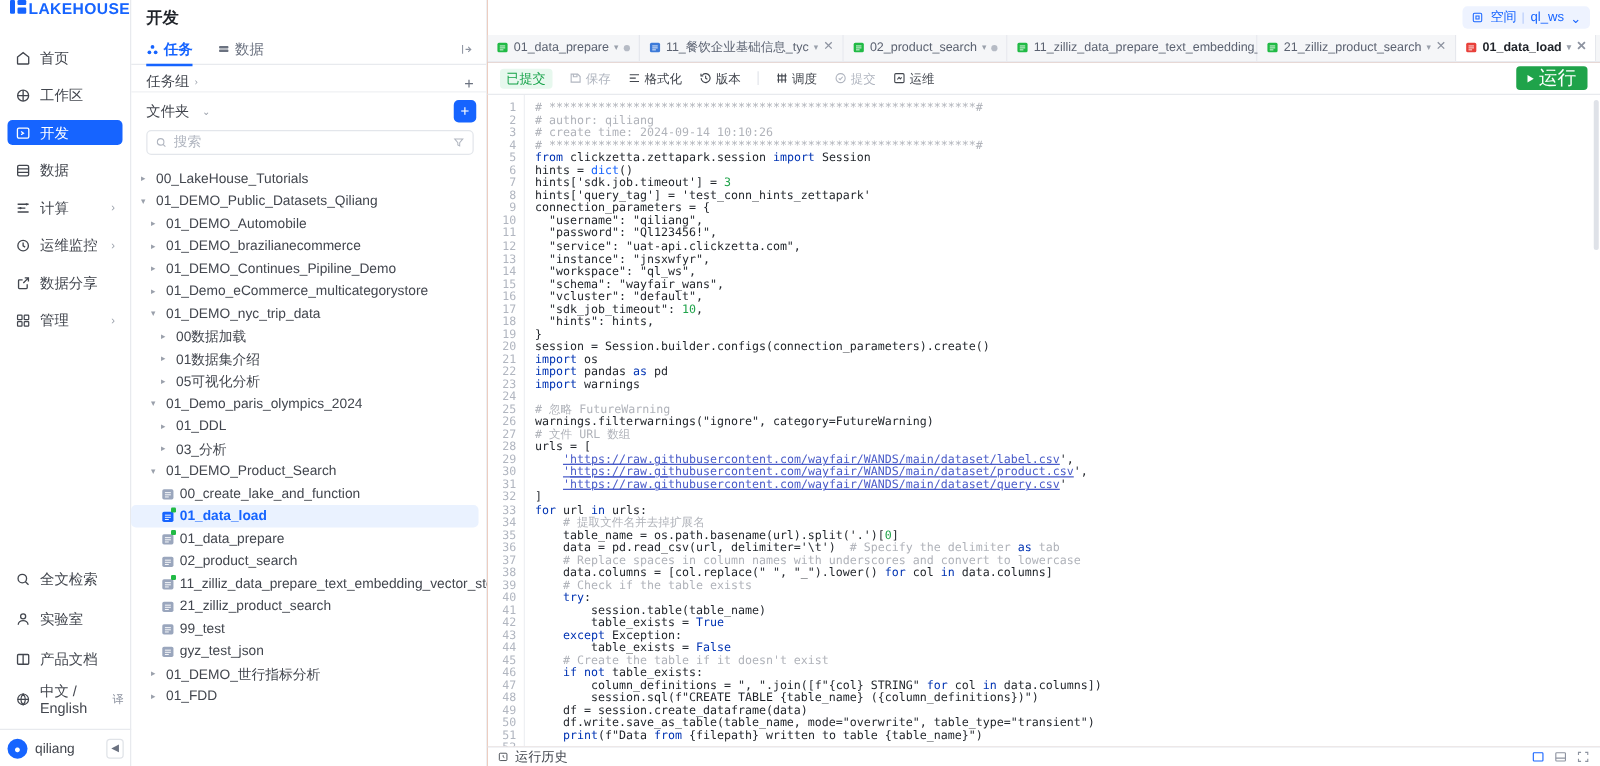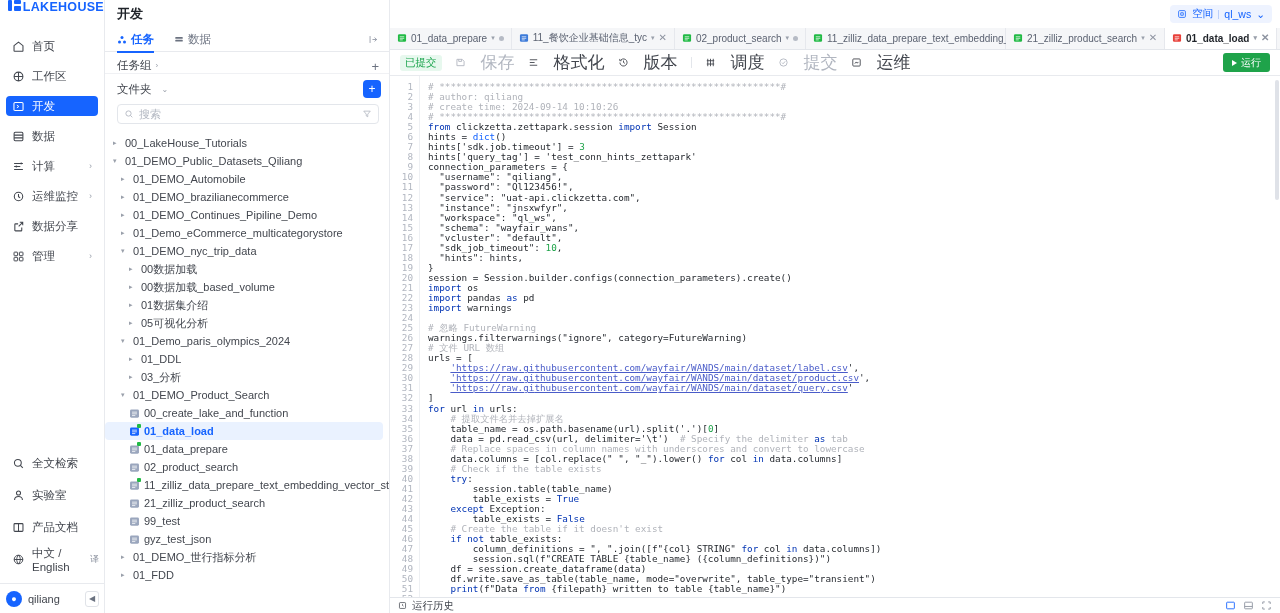--- a/index.html
+++ b/index.html
@@ -176,34 +176,34 @@
   .etab .ficon svg { width:10px;height:10px;display:block; }
   .etab .cdot { font-size: 7px; color: #9aa0ab; }
   .etab .cx { font-size: 10px; color: #8d93a0; line-height:1; }
   .etab .tdot { width: 5px; height: 5px; border-radius: 50%; background: #b6bbc5; }
 
   .toolbar {
     height: 26px; display: flex; align-items: center; gap: 13px;
     padding: 0 10px; border-bottom: 1px solid #e8eaee; background:#fff;
   }
   .tb-item {
-    display: flex; align-items: center; gap: 15px; font-size: 17px;
+    display: flex; align-items: center; gap: 3px; font-size: 10px;
     color: #42464e; cursor: pointer;
   }
   .tb-item.dim { color: #b1b6c0; }
   .tb-item svg { width: 11px; height: 11px; display:block; }
   .tb-badge {
     background: #e7f8ee; color: #17a34a; font-size: 10.5px;
     padding: 1px 5px; border-radius: 3px;
   }
   .tb-div { width: 1px; height: 11px; background: #e3e6eb; }
   .run-btn {
     margin-left: auto; background: #1fa34a; color: #fff;
     height: 19px; border-radius: 3px; display: flex; align-items: center;
-    gap: 4px; padding: 0 9px; font-size: 10px; cursor: pointer;
+    gap: 4px; padding: 0 9px; font-size: 15px; cursor: pointer;
   }
   .run-btn .ply {
     width:0;height:0;border-left:5px solid #fff;
     border-top:3.5px solid transparent;border-bottom:3.5px solid transparent;
   }
 
   .editor {
     flex: 1; display: flex; overflow: hidden; position: relative; background:#fff;
     font-family: "DejaVu Sans Mono", "Liberation Mono", monospace;
     font-size: 9.3px; line-height: 10.06px;
@@ -465,24 +465,20 @@
           <span class="tri">▸</span>
           <span>01_Demo_eCommerce_multicategorystore</span>
         </div>
         <div class="tnode" style="padding-left: 16px;">
           <span class="tri">▾</span>
           <span>01_DEMO_nyc_trip_data</span>
         </div>
         <div class="tnode" style="padding-left: 24px;">
           <span class="tri">▸</span>
           <span>00数据加载</span>
-        </div>
-        <div class="tnode" style="padding-left: 24px;">
-          <span class="tri">▸</span>
-          <span>00数据加载_based_volume</span>
         </div>
         <div class="tnode" style="padding-left: 24px;">
           <span class="tri">▸</span>
           <span>01数据集介绍</span>
         </div>
         <div class="tnode" style="padding-left: 24px;">
           <span class="tri">▸</span>
           <span>05可视化分析</span>
         </div>
         <div class="tnode" style="padding-left: 16px;">

